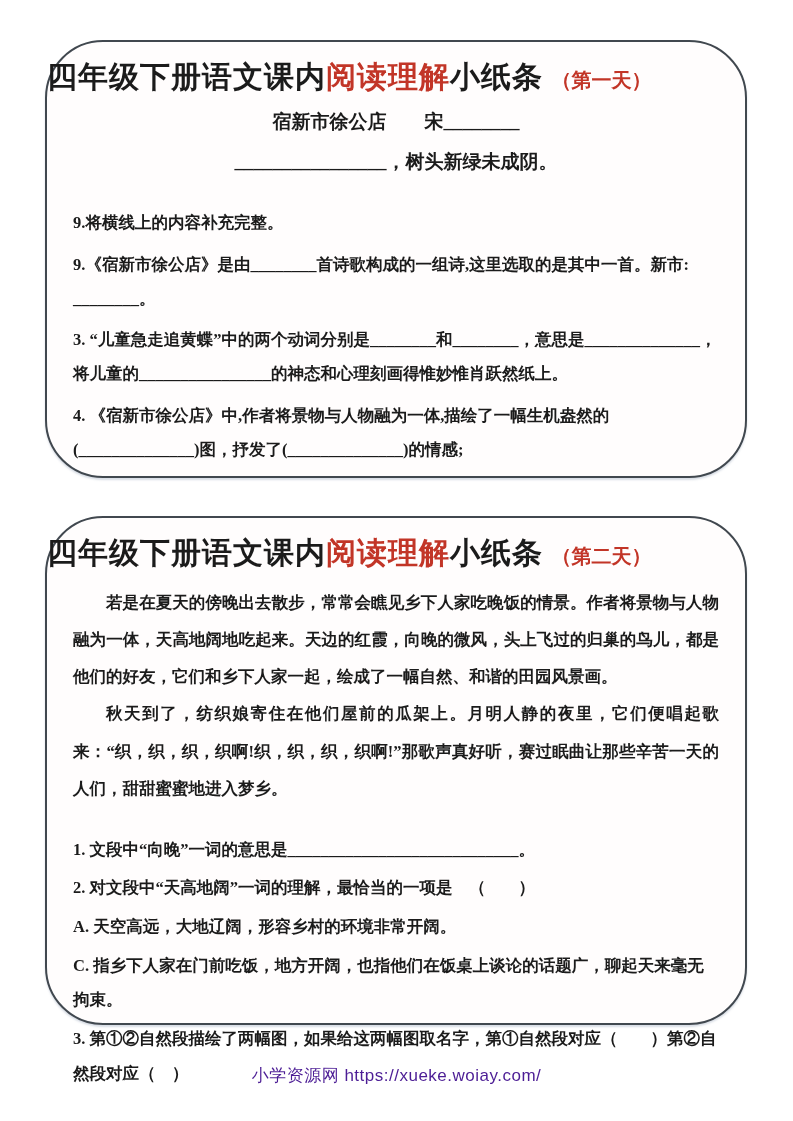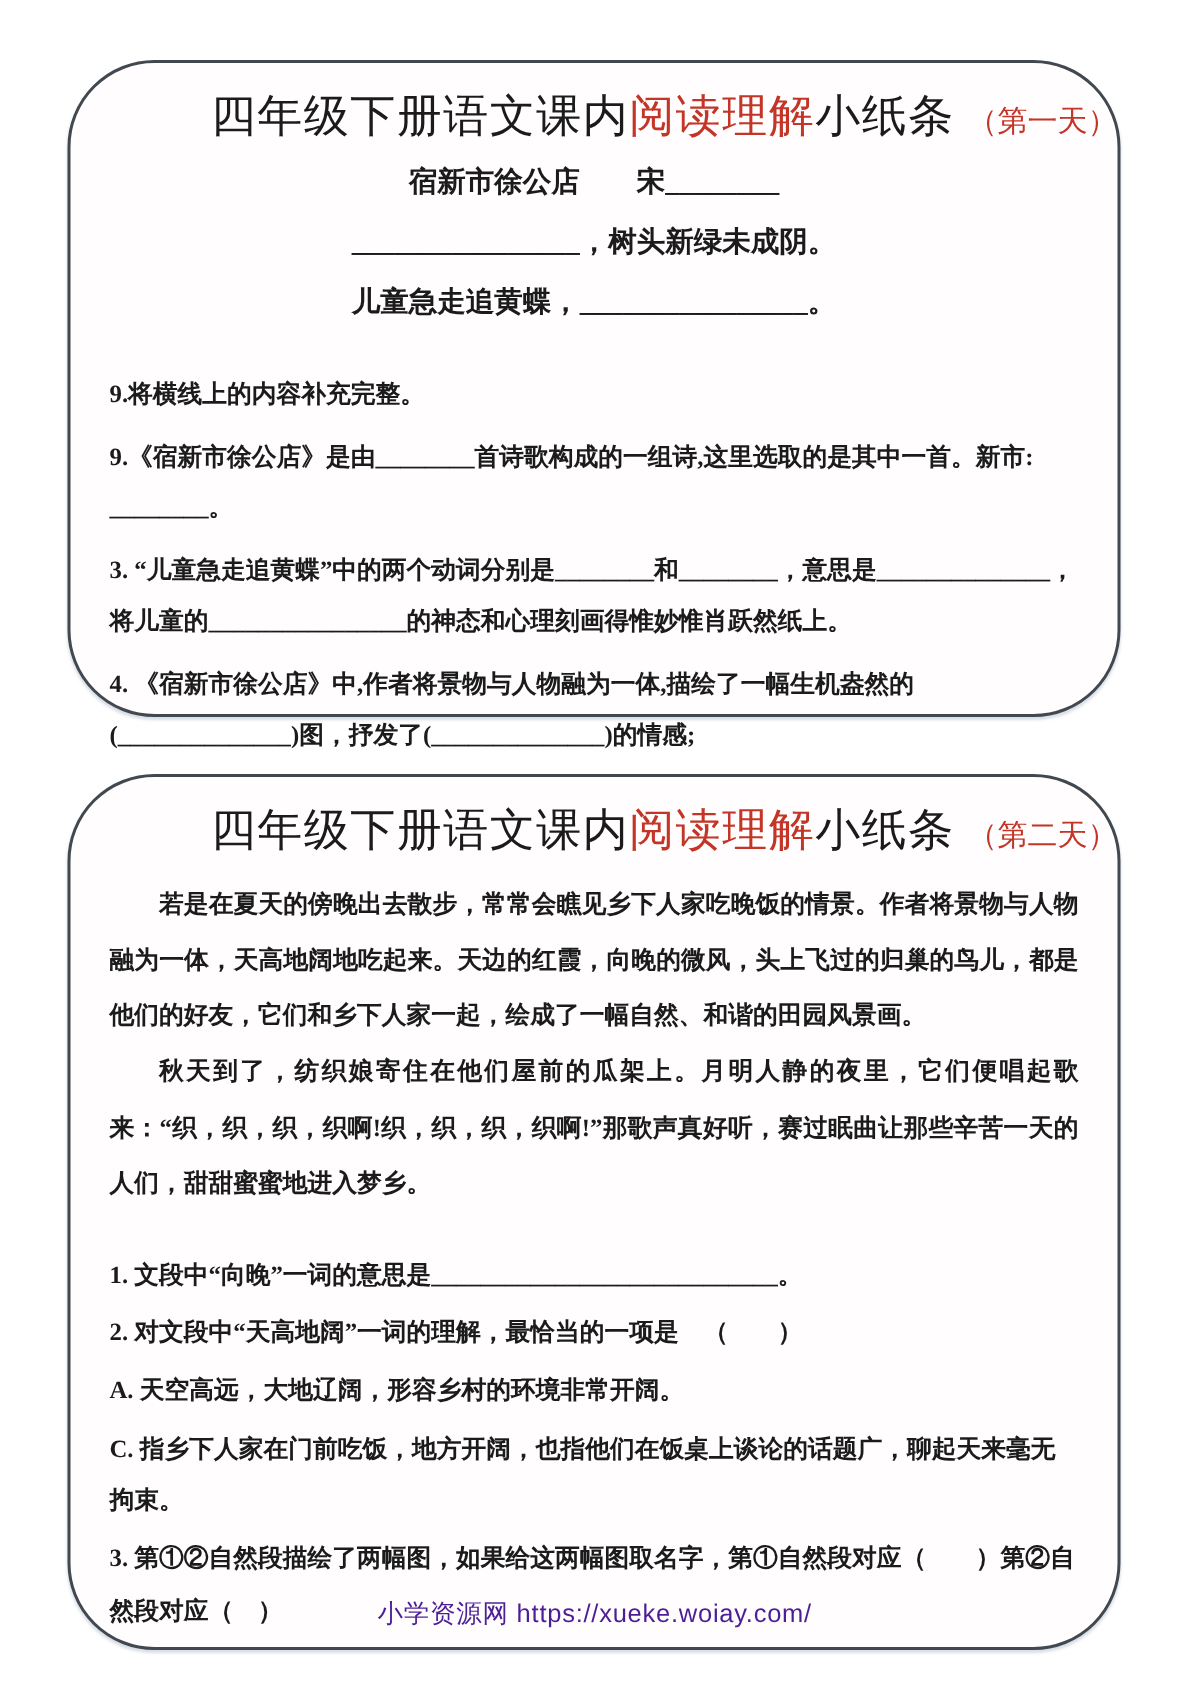--- a/index.html
+++ b/index.html
@@ -19,26 +19,26 @@
     position: absolute;
     left: 45px;
     width: 702px;
     background: #fffdfd;
     border: 2px solid #41484f;
     border-radius: 58px;
     box-sizing: border-box;
     box-shadow: 0 2px 2px rgba(100,120,150,0.25);
   }
   #card1 { top: 40px;  height: 438px; }
-  #card2 { top: 516px; height: 584px; }
+  #card2 { top: 516px; height: 509px; }
 
   .card-title {
-    text-align: right;
+    text-align: left;
     font-size: 30px;
-    font-weight: normal;
+    font-weight: bold;
     margin-top: 15px;
     letter-spacing: 1px;
     white-space: nowrap;
   }
   .title-red { color: #c23527; }
   .title-day {
     color: #c23527;
     font-size: 20px;
     letter-spacing: 0;
   }
@@ -101,21 +101,20 @@
 <body>
 
 <div class="card" id="card1">
   <div class="card-title">
     <span>四年级下册语文课内</span><span class="title-red">阅读理解</span><span>小纸条</span>
     <span class="title-day">（第一天）</span>
   </div>
   <div class="poem">
     <p>宿新市徐公店　　宋________</p>
     <p>________________，树头新绿未成阴。</p>
-    <p>儿童急走追黄蝶，________________。</p>
   </div>
   <div class="questions">
     <p>9.将横线上的内容补充完整。</p>
     <p>9.《宿新市徐公店》是由________首诗歌构成的一组诗,这里选取的是其中一首。新市: ________。</p>
     <p>3. “儿童急走追黄蝶”中的两个动词分别是________和________，意思是______________，将儿童的________________的神态和心理刻画得惟妙惟肖跃然纸上。</p>
     <p>4. 《宿新市徐公店》中,作者将景物与人物融为一体,描绘了一幅生机盎然的(______________)图，抒发了(______________)的情感;</p>
   </div>
 </div>
 
 <div class="card" id="card2">

